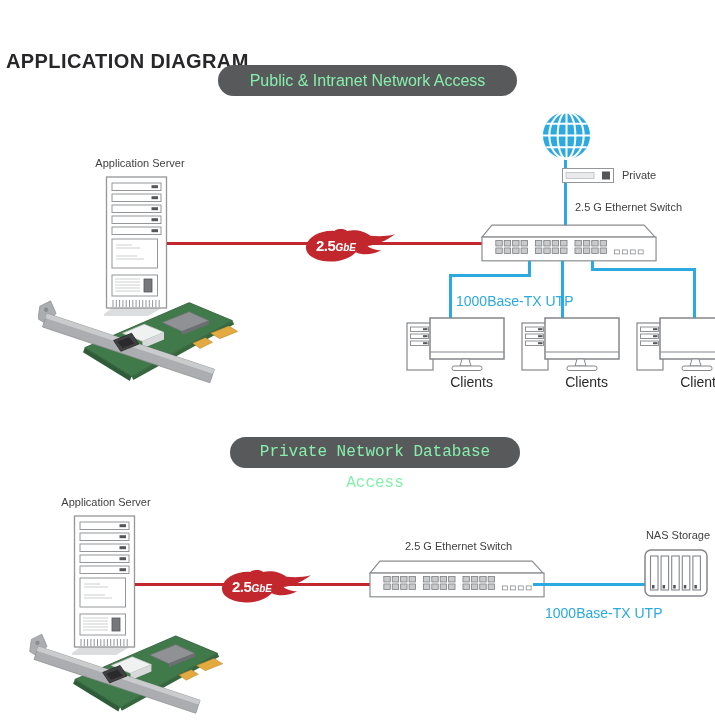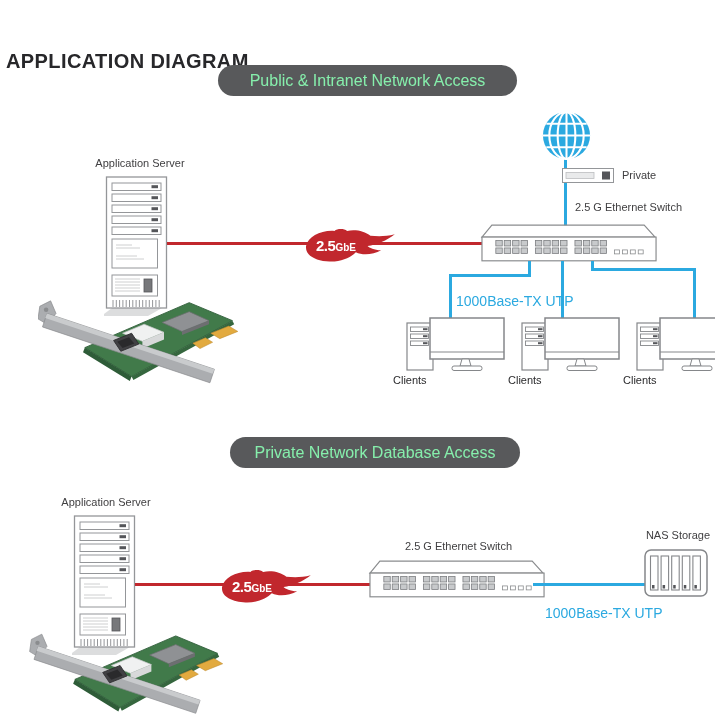--- a/index.html
+++ b/index.html
@@ -10,30 +10,30 @@
   }
   .abs{position:absolute;}
   .title{
     left:6px;top:6px;font-size:20px;font-weight:600;letter-spacing:.4px;color:#27272a;margin-top:44px;
   }
   .banner{
     height:31px;border-radius:16px;background:var(--banner-bg,#58595b);
     color:#86efac;font-size:16px;line-height:31px;text-align:center;
   }
   .devlabel{font-size:11px;color:#414042;white-space:nowrap;}
-  .clientlabel{font-size:11px;color:#2a2a2c;text-align:left;width:100px;}
+  .clientlabel{font-size:14px;color:#2a2a2c;text-align:right;width:100px;}
   .utplabel{font-size:14px;color:var(--link-blue,#2ba9e0);white-space:nowrap;margin-top:12px;}
   .line-red{background:var(--link-red,#c1272d);}
   .line-blue{background:var(--link-blue,#2ba9e0);}
   .badge-text{
     width:72px;height:37px;display:flex;align-items:center;justify-content:center;
     color:#fff;font-weight:bold;line-height:1;pointer-events:none;
   }
   .badge-text .big{font-size:15px;letter-spacing:-.5px;}
-  .badge-text .small{font-size:10px;margin-top:4px;}
+  .badge-text .small{font-size:10px;margin-top:4px;font-style:italic;}
   svg{display:block;overflow:visible;}
 </style>
 </head>
 <body>
 
 <svg width="0" height="0" style="position:absolute" aria-hidden="true">
   <defs>
 
     <symbol id="sym-server" viewBox="0 0 66 140">
       <polygon points="0,138 8,132 58,132 44,140 0,140" fill="#dcddde"></polygon>
@@ -256,21 +256,21 @@
     <use href="#sym-client"></use>
   </svg>
 <div class="abs clientlabel" style="left:393px;top:374px;">Clients</div>
 <div class="abs clientlabel" style="left:508px;top:374px;">Clients</div>
 <div class="abs clientlabel" style="left:623px;top:374px;">Clients</div>
 
 <svg class="abs" style="left:38px;top:288px;" width="216" height="104">
     <use href="#sym-nic"></use>
   </svg>
 
-<div class="abs banner" style="left:230px;top:437px;width:290px;">Private Network Database Access</div>
+<div class="abs banner" style="left:230px;top:437px;width:290px;font-family:Liberation Mono, monospace;">Private Network Database Access</div>
 
 <div class="abs devlabel" style="left:50px;top:496px;width:112px;text-align:center;">Application Server</div>
 <svg class="abs" style="left:72px;top:515px;" width="66" height="140">
     <use href="#sym-server"></use>
   </svg>
 
 <div class="abs line-red" style="left:135px;top:583px;width:236px;height:3px;"></div>
 <svg class="abs" style="left:216px;top:568px;" width="100" height="37">
     <use href="#sym-flame"></use>
   </svg>

